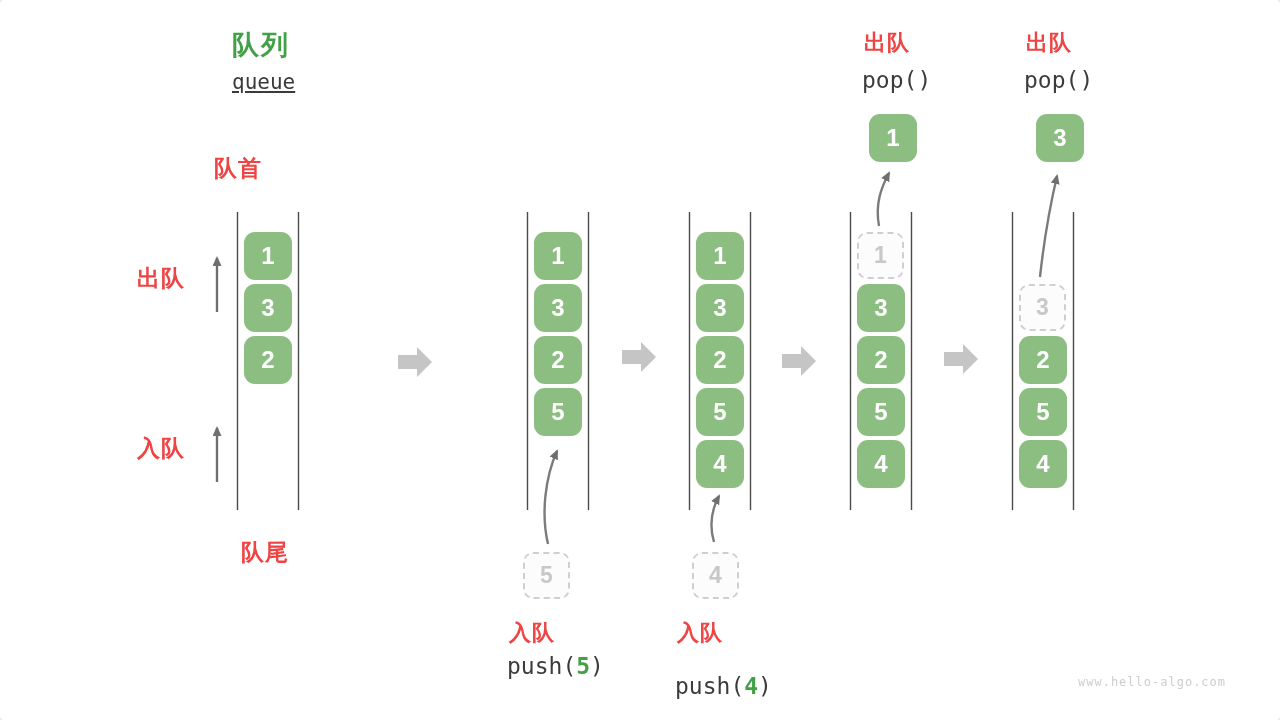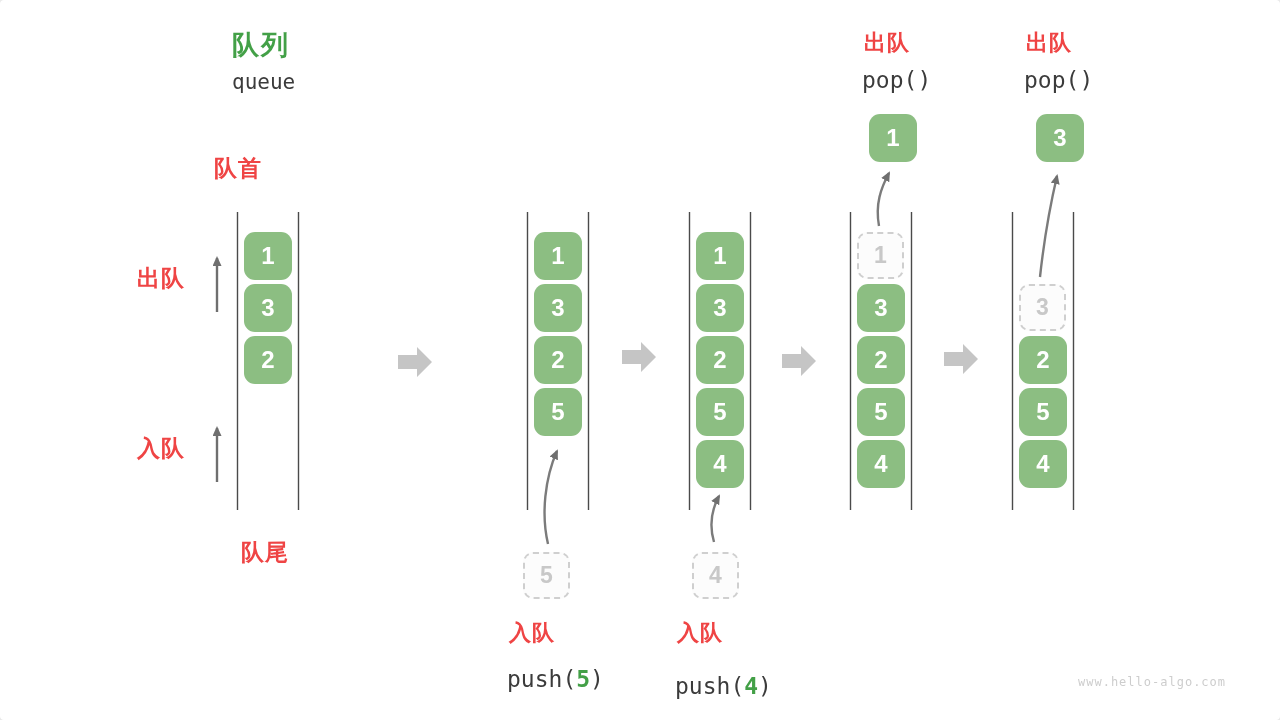--- a/index.html
+++ b/index.html
@@ -26,21 +26,21 @@
   }
   .svg-layer{position:absolute;left:0;top:0;pointer-events:none;}
   .watermark{font-family:"DejaVu Sans Mono","Liberation Mono",monospace;font-size:12px;color:#cdcdcd;letter-spacing:1px;}
 </style>
 </head>
 <body>
 
 <div class="card">
 
   <div class="abs title-zh" style="left:232px;top:27px;">队列</div>
-  <div class="abs code" style="left:232px;top:70px;font-size:21px;">queue</div>
+  <div class="abs code" style="left:232px;top:70px;font-size:21px;text-decoration:underline;">queue</div>
 
   <div class="abs zh" style="left:214px;top:153px;">队首</div>
   <div class="abs zh" style="left:137px;top:263px;">出队</div>
   <div class="abs zh" style="left:137px;top:433px;">入队</div>
   <div class="abs zh" style="left:241px;top:537px;">队尾</div>
 
   <svg class="svg-layer" width="1280" height="720">
     <defs>
       <marker id="ah" markerWidth="12" markerHeight="12" refX="8" refY="4.5" orient="auto" markerUnits="userSpaceOnUse">
         <path d="M0,0 L10,4.5 L0,9 z" fill="#6f6f6f"></path>
@@ -103,21 +103,21 @@
   <div class="abs qbox" style="left:869px;top:114px;">1</div>
 
   <div class="abs ghost" style="left:1019px;top:284px;">3</div>
   <div class="abs qbox" style="left:1019px;top:336px;">2</div>
   <div class="abs qbox" style="left:1019px;top:388px;">5</div>
   <div class="abs qbox" style="left:1019px;top:440px;">4</div>
   <div class="abs qbox" style="left:1036px;top:114px;">3</div>
 
   <div class="abs" style="left:509px;top:618px;">
     <div class="zh" style="font-size:22px;">入队</div>
-    <div class="code" style="margin-top:18px;margin-left:-2px;"><span>push(</span><span class="arg">5</span><span>)</span></div>
+    <div class="code" style="margin-top:5px;margin-left:-2px;"><span>push(</span><span class="arg">5</span><span>)</span></div>
   </div>
   <div class="abs" style="left:677px;top:618px;">
     <div class="zh" style="font-size:22px;">入队</div>
     <div class="code" style="margin-top:25px;margin-left:-2px;text-align:center;"><span>push(</span><span class="arg">4</span><span>)</span></div>
   </div>
 
   <div class="abs" style="left:864px;top:28px;">
     <div class="zh" style="font-size:22px;">出队</div>
     <div class="code" style="margin-top:9px;margin-left:-2px;">pop()</div>
   </div>

